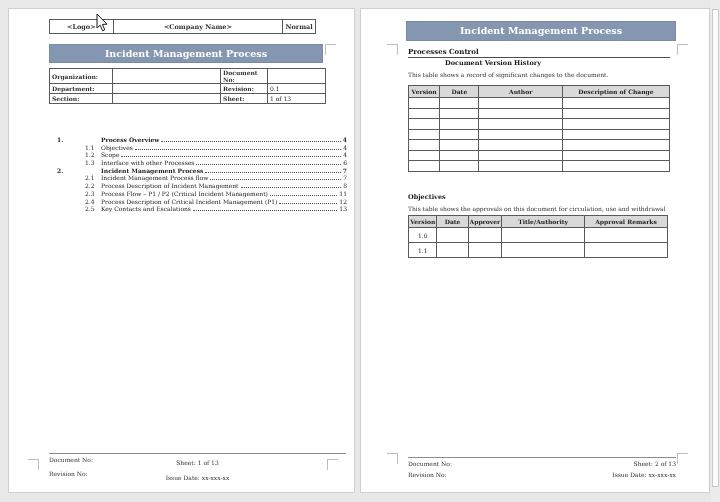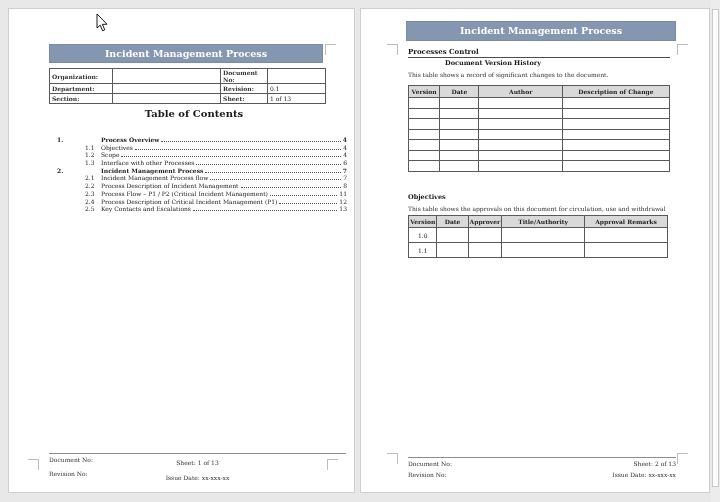--- a/index.html
+++ b/index.html
@@ -70,20 +70,25 @@
   .scrollbar-thumb { position:absolute; left:1px; top:9px; width:7px; height:478px;
                      background:#fbfbfb; border:1px solid #c9c9c9; }
 
   .cursor { position:absolute; left:96px; top:14px; width:12px; height:18px; z-index:10; }
 </style>
 </head>
 <body>
 
 <div class="page" id="page1">
 
+  <div class="hdr-table">
+    <div class="hdr-cell hdr-logo">&lt;Logo&gt;</div>
+    <div class="hdr-cell hdr-company">&lt;Company Name&gt;</div>
+    <div class="hdr-cell hdr-status">Normal</div>
+  </div>
 
   <div class="title-banner">Incident Management Process</div>
 
   <table class="info-table">
     <colgroup>
         <col style="width:23%">
         <col style="width:39%">
         <col style="width:17%">
         <col style="width:21%">
       </colgroup>
@@ -102,21 +107,20 @@
         </tr>
         <tr>
           <td class="lbl">Section:</td>
           <td></td>
           <td class="lbl">Sheet:</td>
           <td>1 of 13</td>
         </tr>
       </tbody>
   </table>
 
-  <div class="toc-title">Table of Contents</div>
 
   <div class="toc-list">
       <div class="toc-row lvl1">
         <span class="toc-num">1.</span>
         <span class="toc-body">
           <span class="toc-label">Process Overview</span>
           <span class="toc-dots"></span>
           <span class="toc-page">4</span>
         </span>
       </div>

